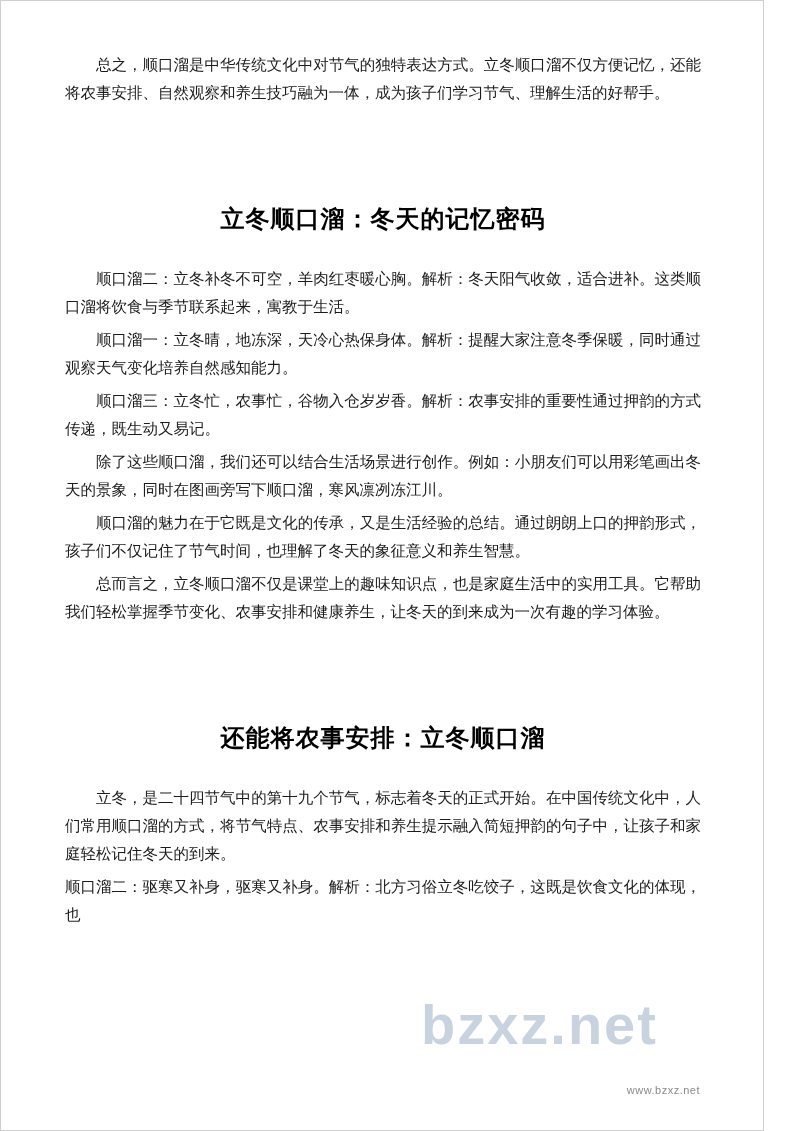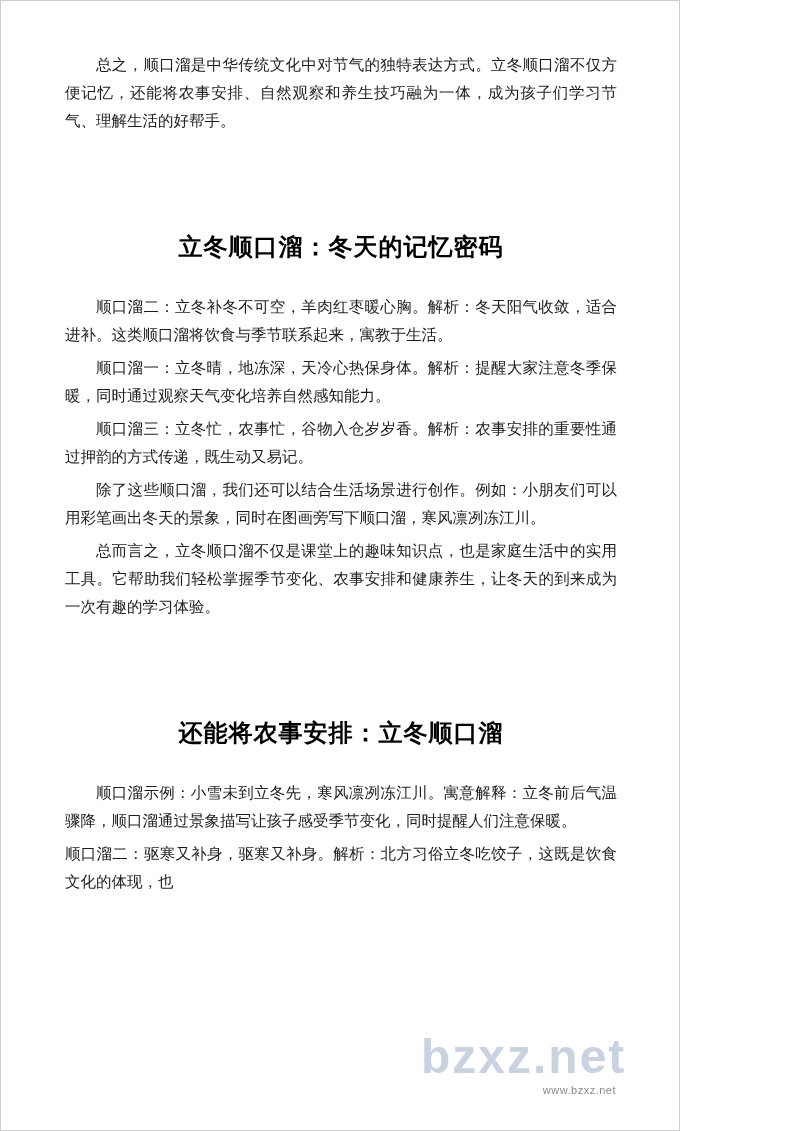--- a/index.html
+++ b/index.html
@@ -2,21 +2,21 @@
 <html><head>
 <meta charset="utf-8">
 <style>
   html, body {
     margin: 0;
     padding: 0;
     background: #ffffff;
   }
   .page {
     position: relative;
-    width: 680px;
+    width: 764px;
     height: 1131px;
     box-sizing: border-box;
     background: #ffffff;
     border: 1px solid #cfcfcf;
     overflow: hidden;
     font-family: "Liberation Serif", "DejaVu Serif", serif;
     color: #1c1c1c;
   }
   .content {
     padding: 50px 62px 0 64px;
@@ -36,24 +36,24 @@
     font-size: 24px;
     line-height: 32px;
     font-weight: 700;
     text-align: center;
     color: #000000;
     margin: 96px 0 30px 0;
     letter-spacing: 1px;
   }
   .watermark {
     position: absolute;
-    top: 1028px;
+    top: 991px;
     left: 420px;
     font-family: "Liberation Sans", "DejaVu Sans", sans-serif;
-    font-size: 48px;
+    font-size: 56px;
     font-weight: 700;
     letter-spacing: 2px;
     color: rgba(156, 173, 196, 0.55);
     pointer-events: none;
     white-space: nowrap;
   }
   .footer-url {
     position: absolute;
     right: 63px;
     bottom: 34px;
@@ -71,25 +71,26 @@
   <div class="content">
 
     <p class="body-para">总之，顺口溜是中华传统文化中对节气的独特表达方式。立冬顺口溜不仅方便记忆，还能将农事安排、自然观察和养生技巧融为一体，成为孩子们学习节气、理解生活的好帮手。</p>
 
     <h1 class="article-title">立冬顺口溜：冬天的记忆密码</h1>
 
     <p class="body-para">顺口溜二：立冬补冬不可空，羊肉红枣暖心胸。解析：冬天阳气收敛，适合进补。这类顺口溜将饮食与季节联系起来，寓教于生活。</p>
     <p class="body-para">顺口溜一：立冬晴，地冻深，天冷心热保身体。解析：提醒大家注意冬季保暖，同时通过观察天气变化培养自然感知能力。</p>
     <p class="body-para">顺口溜三：立冬忙，农事忙，谷物入仓岁岁香。解析：农事安排的重要性通过押韵的方式传递，既生动又易记。</p>
     <p class="body-para">除了这些顺口溜，我们还可以结合生活场景进行创作。例如：小朋友们可以用彩笔画出冬天的景象，同时在图画旁写下顺口溜，寒风凛冽冻江川。</p>
+    <p class="body-para">顺口溜的魅力在于它既是文化的传承，又是生活经验的总结。通过朗朗上口的押韵形式，孩子们不仅记住了节气时间，也理解了冬天的象征意义和养生智慧。</p>
     <p class="body-para">总而言之，立冬顺口溜不仅是课堂上的趣味知识点，也是家庭生活中的实用工具。它帮助我们轻松掌握季节变化、农事安排和健康养生，让冬天的到来成为一次有趣的学习体验。</p>
 
     <h1 class="article-title">还能将农事安排：立冬顺口溜</h1>
 
-    <p class="body-para">顺口溜示例：小雪未到立冬先，寒风凛冽冻江川。寓意解释：立冬前后气温骤降，顺口溜通过景象描写让孩子感受季节变化，同时提醒人们注意保暖。</p>
+    <p class="body-para">立冬，是二十四节气中的第十九个节气，标志着冬天的正式开始。在中国传统文化中，人们常用顺口溜的方式，将节气特点、农事安排和养生提示融入简短押韵的句子中，让孩子和家庭轻松记住冬天的到来。</p>
     <p class="body-para no-indent">顺口溜二：驱寒又补身，驱寒又补身。解析：北方习俗立冬吃饺子，这既是饮食文化的体现，也</p>
 
   </div>
 
   <div class="watermark">bzxz.net</div>
 
   <div class="footer-url">www.bzxz.net</div>
 </div>
 
 </body></html>

